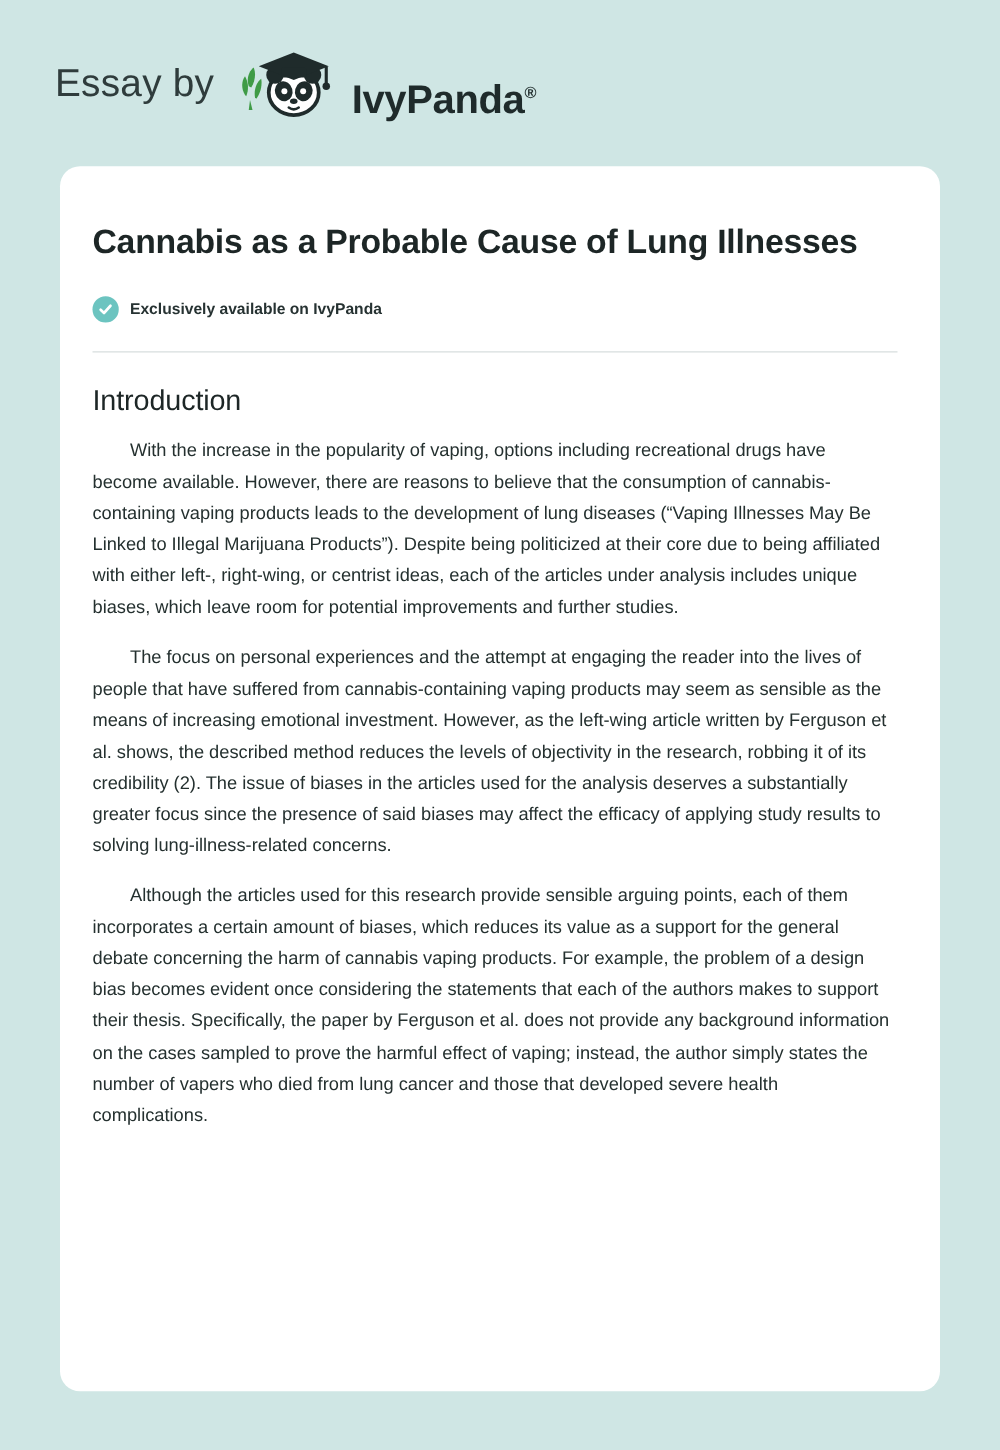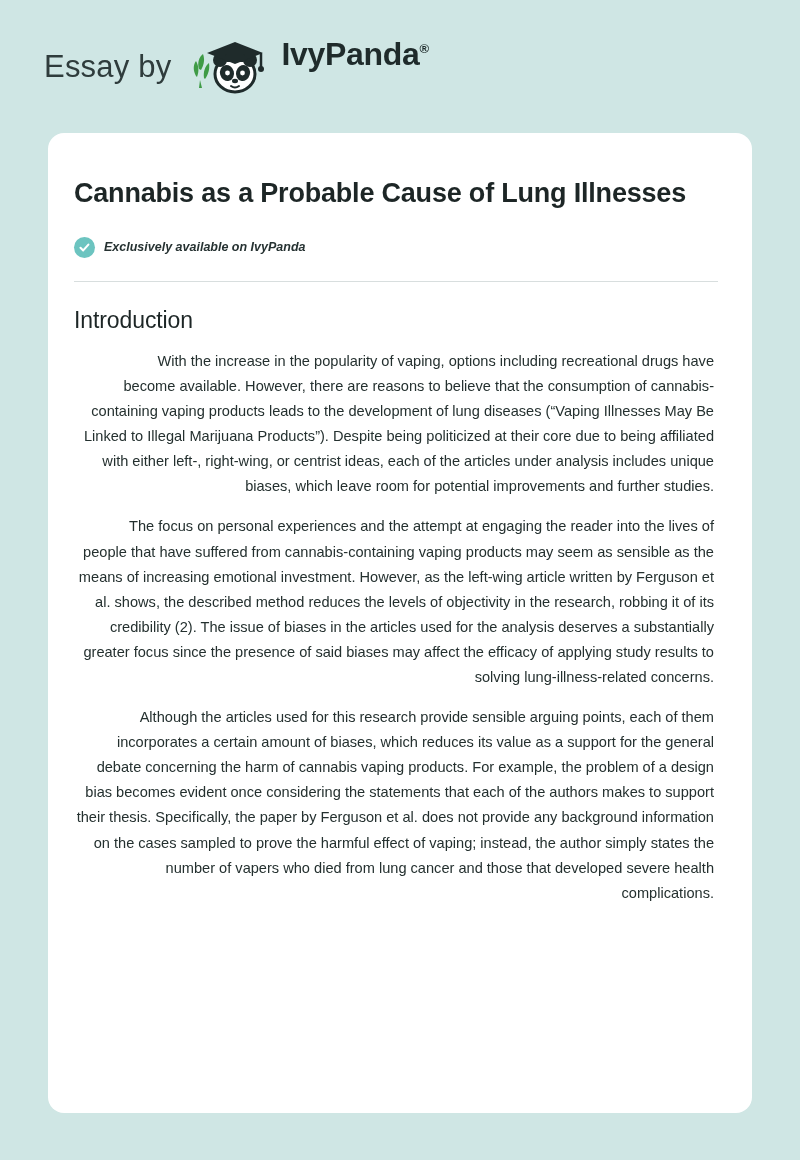--- a/index.html
+++ b/index.html
@@ -29,21 +29,21 @@
   }
   .header-essay {
     font-size: 31px;
     color: #2f3c3c;
     letter-spacing: .2px;
     font-weight: 400;
     margin-right: 16px;
   }
   .brand {
     display: flex;
-    align-items: flex-start;
+    align-items: flex-end;
     gap: 8px;
   }
   .panda-logo {
     width: 86px;
     height: 62px;
     position: relative;
   }
   .brand-name {
     font-size: 32px;
     font-weight: bold;
@@ -76,21 +76,20 @@
     color: #1d2626;
     margin: 0 0 0 0;
     padding: 0 10px 0 0;
     letter-spacing: -0.2px;
   }
   .exclusive {
     display: flex;
     align-items: center;
     gap: 9px;
     margin-top: 22px;
-    font-style: italic;
   }
   .check-badge {
     width: 21px;
     height: 21px;
     border-radius: 50%;
     background: #6cc4c0;
     display: flex;
     align-items: center;
     justify-content: center;
     flex: none;
@@ -113,21 +112,21 @@
     color: #1d2626;
     margin: 25px 0 0 0;
     letter-spacing: -0.1px;
   }
   p.para {
     font-size: 14.6px;
     line-height: 1.72;
     color: #24302f;
     margin: 15px 0 0 0;
     text-indent: 30px;
-    text-align: right;
+    text-align: left;
   }
   .body-block { padding-right: 4px; }
 </style>
 </head>
 <body>
 
 <div class="page">
 
   <div class="header">
     <div class="header-essay">Essay by</div>

